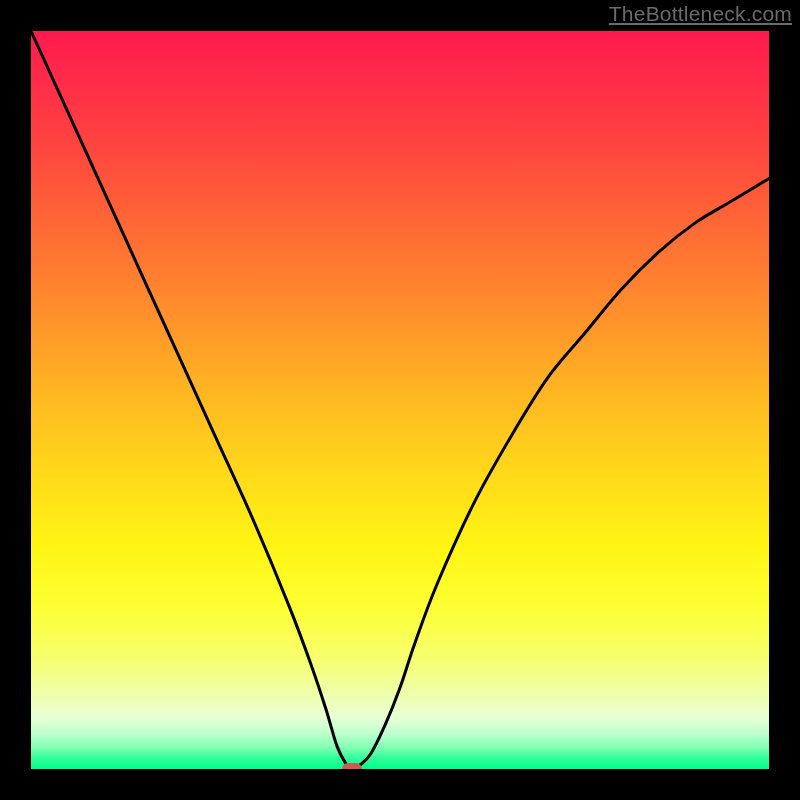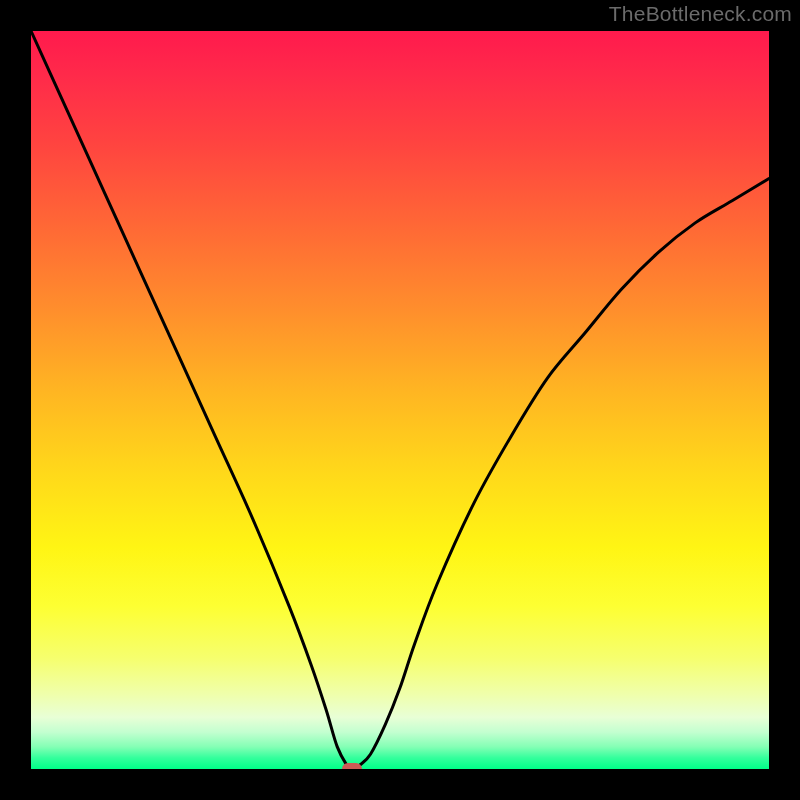--- a/index.html
+++ b/index.html
@@ -21,20 +21,21 @@
   }
   .watermark {
     position: absolute;
     top: 2px;
     right: 8px;
     color: #6b6b6b;
     font-size: 21px;
     font-weight: 400;
     letter-spacing: 0.2px;
     z-index: 10;
+    text-decoration: underline;
   }
   .plot {
     position: absolute;
     left: 31px;
     top: 31px;
     width: 738px;
     height: 738px;
     overflow: hidden;
   }
   .gradient {

